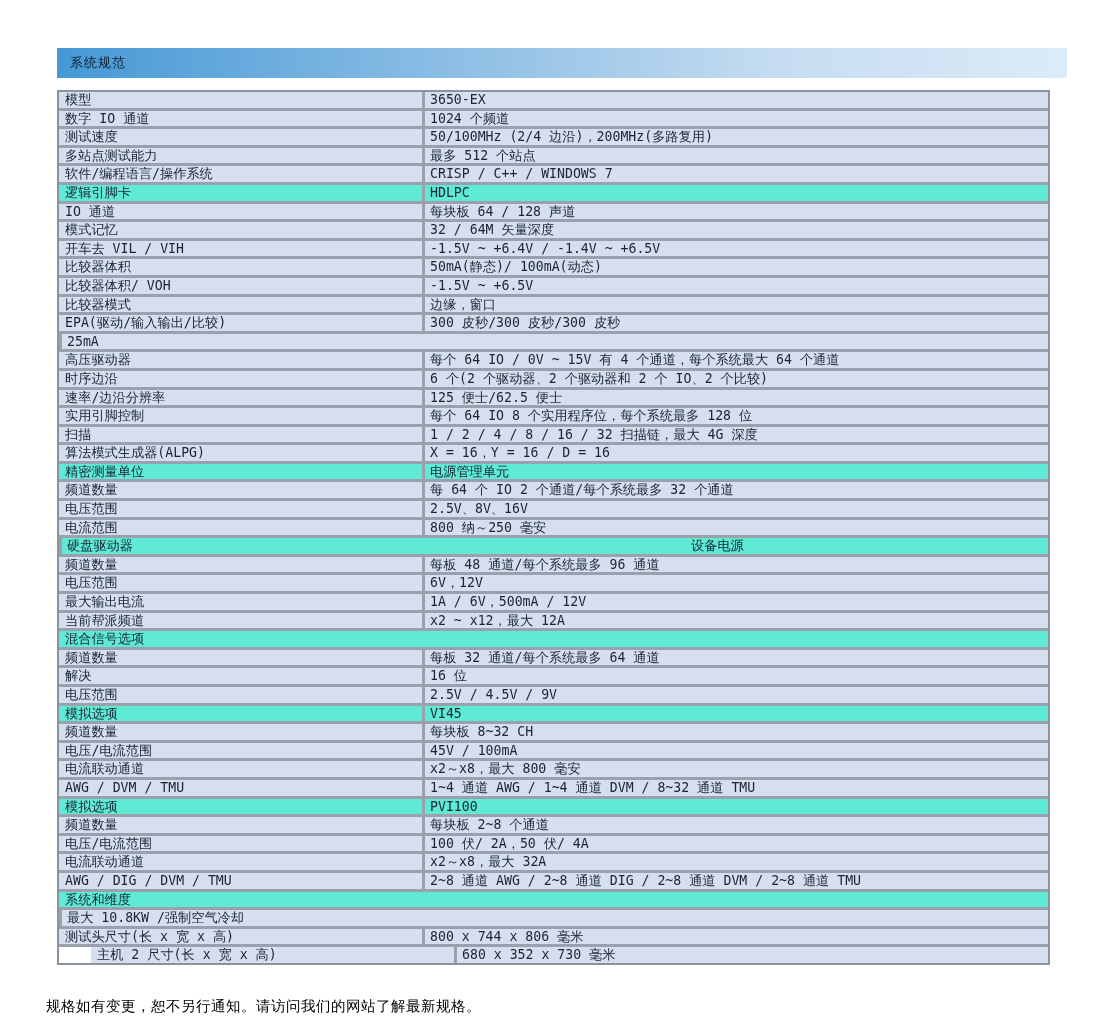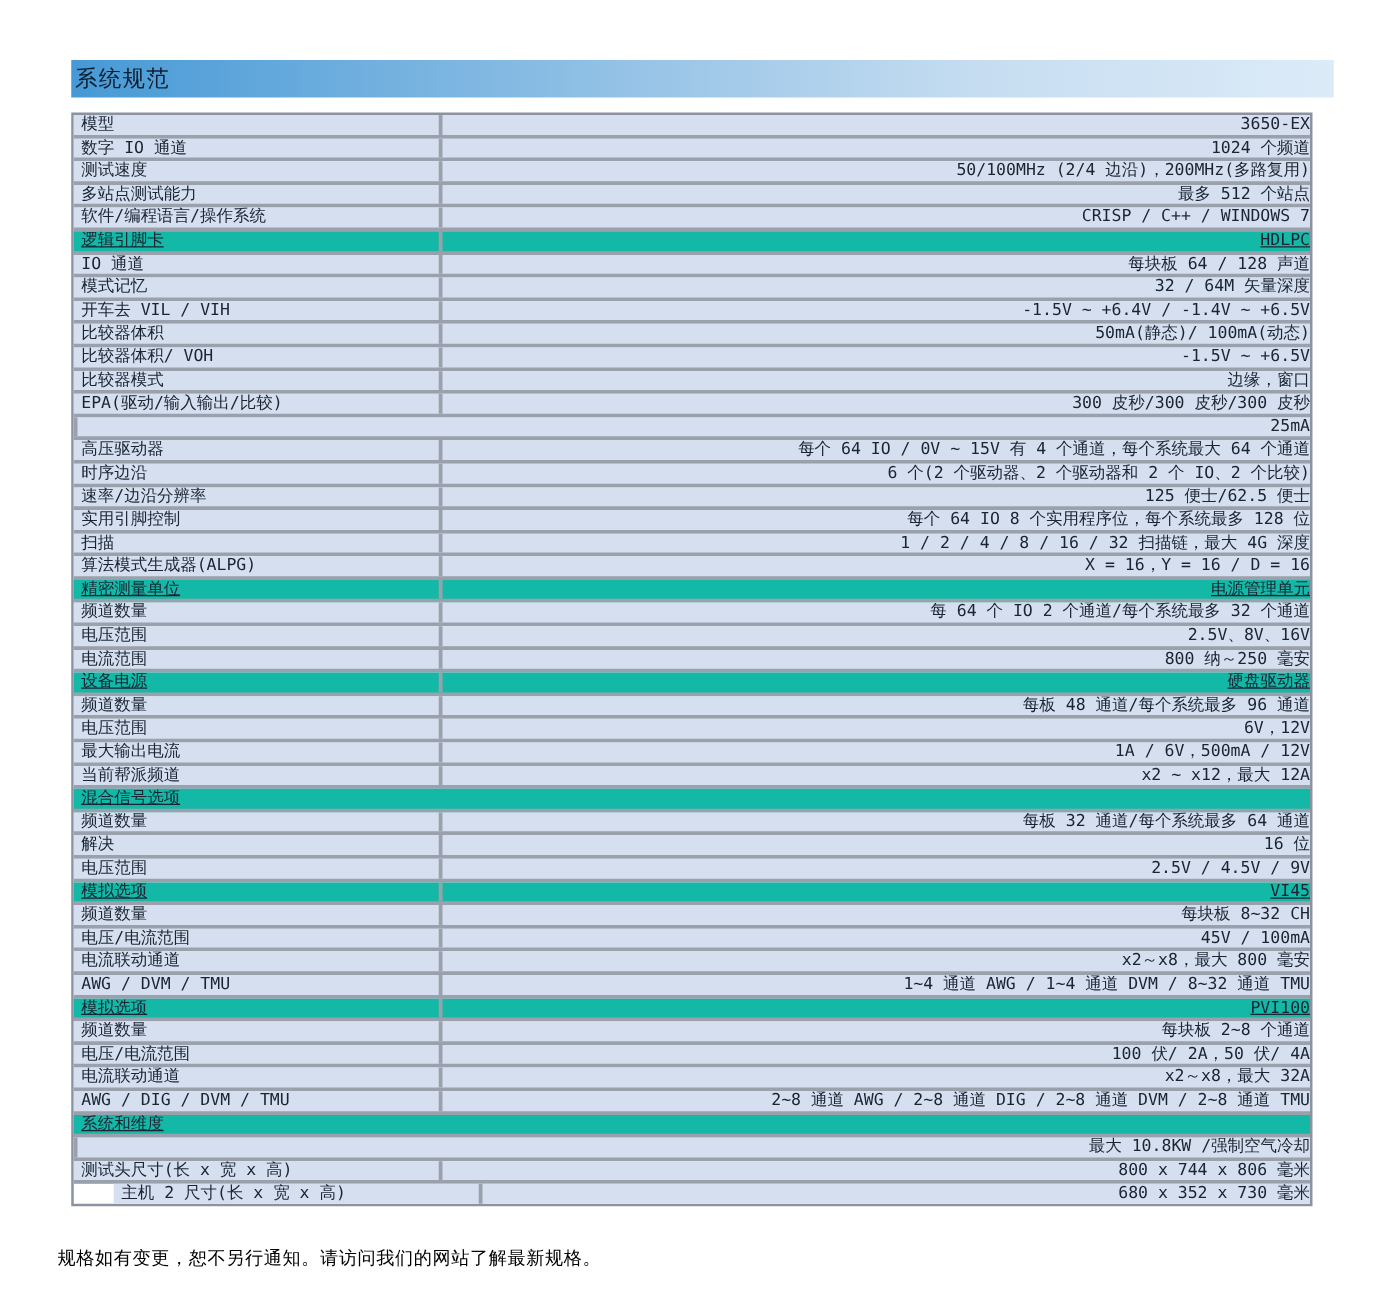--- a/index.html
+++ b/index.html
@@ -21,23 +21,23 @@
     position: absolute;
     left: 57px;
     top: 48px;
     width: 1010px;
     height: 30px;
     background: linear-gradient(to right, #4699d6 0%, #85bae3 35%, #c6ddf1 72%, #dcebf8 100%);
   }
   .title-text {
     display: inline-block;
     font-family: "Liberation Serif", "DejaVu Serif", serif;
-    font-size: 18px;
+    font-size: 13px;
     line-height: 30px;
-    padding-left: 3px;
+    padding-left: 13px;
     letter-spacing: 1px;
     color: #0e1f2e;
   }
   .spec-table {
     position: absolute;
     left: 57px;
     top: 90px;
     width: 993px;
     box-sizing: border-box;
     border: 2px solid #8b93a0;
@@ -45,39 +45,38 @@
   }
   .row {
     display: flex;
     border-bottom: 3px solid #9aa1ac;
   }
   .row:last-child {
     border-bottom: none;
     margin-left: 32px;
   }
   .row.data    { background: #d5dfef; }
-  .row.section { background: #14b8a6; text-decoration: underline; }
+  .row.section { background: #5eead4; }
   .cell {
     height: 15.6px;
     line-height: 15.9px;
     font-size: 13.2px;
     white-space: nowrap;
     overflow: hidden;
     box-sizing: border-box;
   }
   .cell.label {
     flex: none;
-    width: 292px;
+    width: 363px;
     padding-left: 6px;
   }
   .cell.value {
     flex: 1;
     border-left: 3px solid #9aa1ac;
     padding-left: 5px;
-    text-align: right;
   }
   .row.span .cell.label {
     width: 100%;
     flex: 1;
   }
   .footer {
     position: absolute;
     left: 46px;
     top: 997px;
     font-family: Liberation Serif, serif;
@@ -186,22 +185,22 @@
         </div>
         <div class="row data">
           <div class="cell label">电压范围</div>
           <div class="cell value">2.5V、8V、16V</div>
         </div>
         <div class="row data">
           <div class="cell label">电流范围</div>
           <div class="cell value">800 纳～250 毫安</div>
         </div>
         <div class="row section">
+          <div class="cell value">硬盘驱动器</div>
           <div class="cell label">设备电源</div>
-          <div class="cell value">硬盘驱动器</div>
         </div>
         <div class="row data">
           <div class="cell label">频道数量</div>
           <div class="cell value">每板 48 通道/每个系统最多 96 通道</div>
         </div>
         <div class="row data">
           <div class="cell label">电压范围</div>
           <div class="cell value">6V，12V</div>
         </div>
         <div class="row data">

